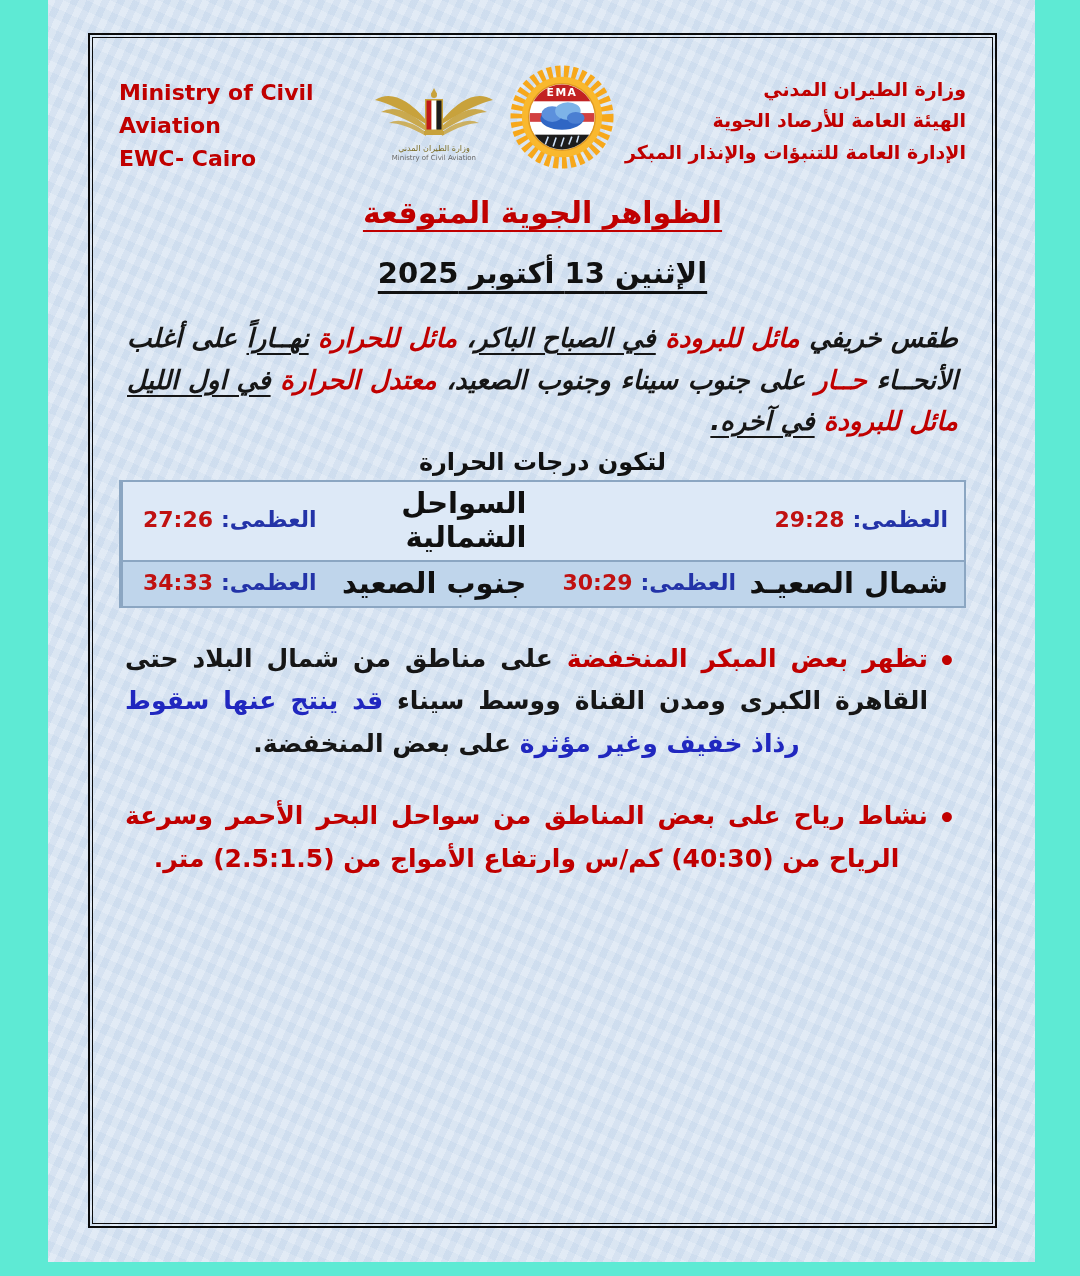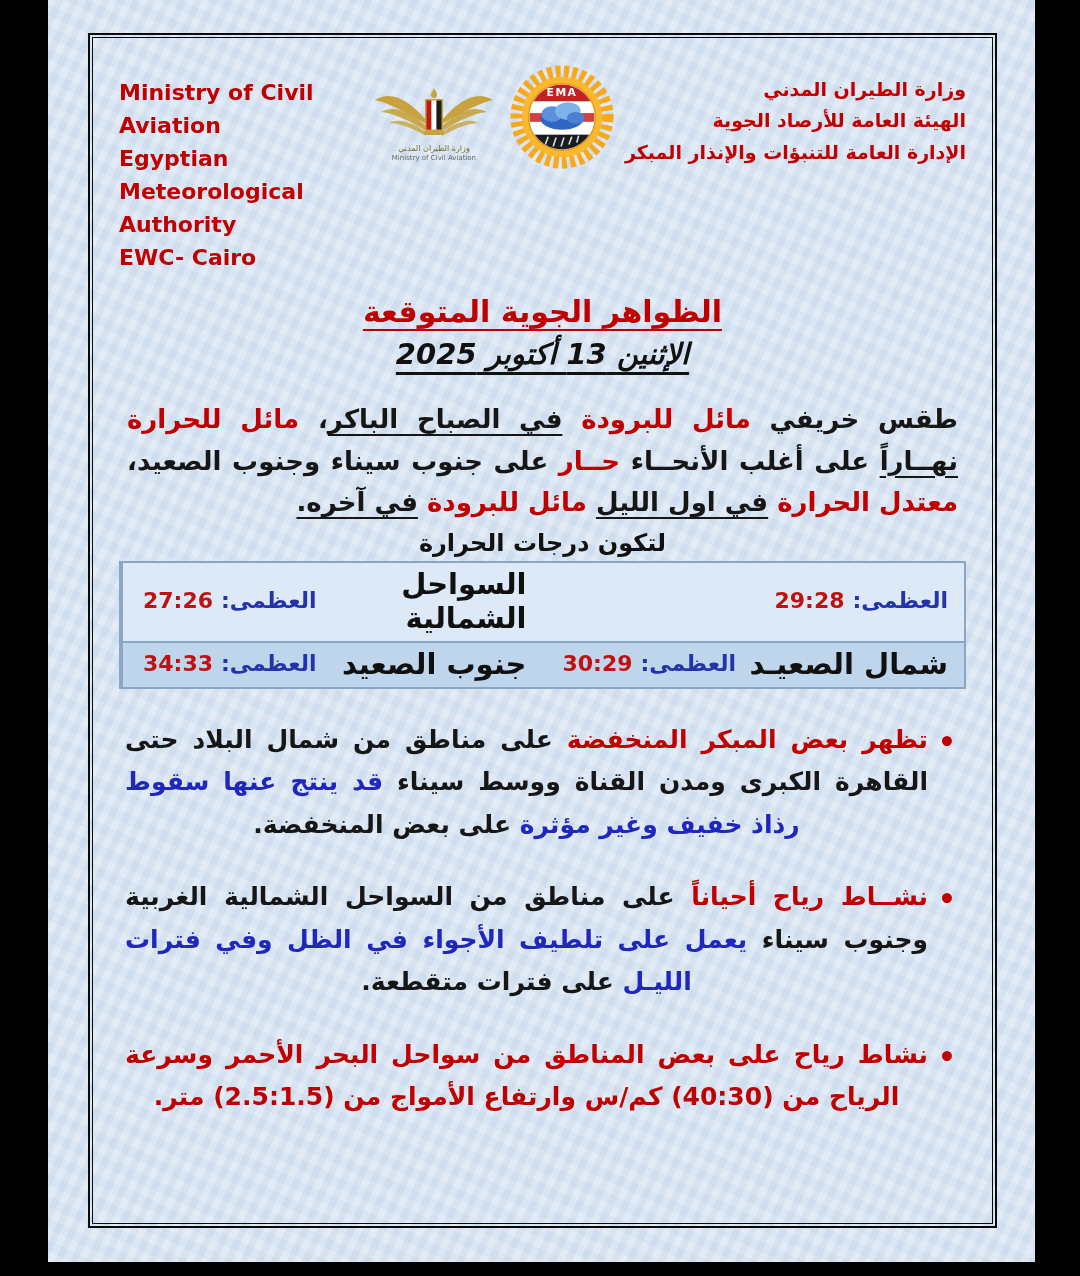--- a/index.html
+++ b/index.html
@@ -1,16 +1,16 @@
 <!DOCTYPE html>
 <html lang="ar"><head>
 <meta charset="utf-8">
 <style>
   html,body{margin:0;padding:0;background:#e9e9e5;}
-  .photo{position:relative;width:1080px;height:1276px;background:#000000;overflow:hidden;
+  .photo{position:relative;width:1080px;height:1276px;background:#5eead4;overflow:hidden;
          font-family:"DejaVu Sans", sans-serif;}
   
   .paper{position:absolute;left:48px;right:45px;top:0;bottom:14px;background-color:#d8e4f2;
     background-image:
       repeating-linear-gradient(115deg, rgba(255,255,255,.16) 0 7px, rgba(178,201,228,.14) 7px 14px),
       repeating-linear-gradient(25deg, rgba(255,255,255,.12) 0 10px, rgba(170,196,226,.10) 10px 20px);}
   .frame{position:absolute;left:40px;right:38px;top:33px;bottom:34px;border:2px solid #0b0b0b;}
   .frame-inner{position:absolute;inset:2px;border:1px solid #0b0b0b;}
   .content{position:absolute;inset:0;padding:0 26px;box-sizing:border-box;overflow:hidden;}
 
@@ -22,27 +22,27 @@
   .moca-cap-ar{font-size:8px;color:#7a6a20;}
   .moca-cap-en{font-size:7px;color:#666;}
   .hdr-ar{flex:1;text-align:right;direction:rtl;color:#c00000;font-weight:bold;font-size:19px;
           line-height:1.65;padding-top:10px;}
   .hdr-ar div{white-space:nowrap;}
 
   
   .title-wrap{text-align:center;margin-top:20px;}
   .doc-title{color:#c00000;font-weight:bold;font-size:30px;
              text-decoration:underline;text-decoration-thickness:2px;text-underline-offset:7px;margin-top:44px;}
-  .date-wrap{text-align:center;margin-top:8px;font-style:italic;}
+  .date-wrap{text-align:center;margin-top:26px;}
   .doc-date{color:#111;font-weight:bold;font-size:29px;direction:rtl;
             text-decoration:underline;text-decoration-thickness:2.5px;text-underline-offset:8px;}
 
   
   .forecast{direction:rtl;text-align:justify;margin:28px 8px 0;font-size:26px;font-weight:bold;
-            line-height:1.6;color:#161616;}
+            line-height:1.6;color:#161616;font-style:italic;}
   .seg{white-space:pre-wrap;}
   .seg-black{color:#161616;}
   .seg-red{color:#c00000;}
   .seg-blue{color:#2027bf;}
   .seg-black-underline{color:#161616;text-decoration:underline;
             text-decoration-thickness:2px;text-underline-offset:6px;}
 
   
   .tbl-caption{direction:rtl;text-align:center;font-size:24px;font-weight:bold;color:#111;margin-top:5px;}
   .temp-table{direction:rtl;margin-top:4px;border:2px solid #8ba6c2;}
@@ -68,21 +68,20 @@
 
 <div class="photo">
   <div class="paper">
     <div class="frame">
       <div class="frame-inner">
         <div class="content">
 
           <div class="hdr">
             <div class="hdr-en">
               <div>Ministry of Civil Aviation</div>
-              <div>Egyptian Meteorological Authority</div>
               <div>EWC- Cairo</div>
             </div>
 
             <div class="hdr-logos">
 
               <div style="text-align:center;padding-top:18px;">
                 <svg width="126" height="58" viewBox="0 0 126 58">
                   <g fill="#c8a23c">
                     <path d="M55 38 Q26 4 4 18 Q22 22 55 42 Z"></path>
                     <path d="M55 44 Q28 20 10 30 Q26 31 55 49 Z" opacity="0.9"></path>
@@ -186,21 +185,20 @@
                 <span class="val-group">
                   <span class="max-label">العظمى:</span>
                   <span class="max-val">34:33</span>
                 </span>
               </div>
             </div>
           </div>
 
           <ul class="bullets">
               <li class="bullet-item"><span class="seg seg-red">تظهر بعض المبكر المنخفضة </span><span class="seg seg-black">على مناطق من شمال البلاد حتى القاهرة الكبرى ومدن القناة ووسط سيناء </span><span class="seg seg-blue">قد ينتج عنها سقوط رذاذ خفيف وغير مؤثرة </span><span class="seg seg-black">على بعض المنخفضة.</span></li>
-              <li class="bullet-item"><span class="seg seg-red">نشــاط رياح أحياناً </span><span class="seg seg-black">على مناطق من السواحل الشمالية الغربية وجنوب سيناء </span><span class="seg seg-blue">يعمل على تلطيف الأجواء في الظل وفي فترات الليـل </span><span class="seg seg-black">على فترات متقطعة.</span></li>
               <li class="bullet-item"><span class="seg seg-red">نشاط رياح على بعض المناطق من سواحل البحر الأحمر وسرعة الرياح من (40:30) كم/س وارتفاع الأمواج من (2.5:1.5) متر.</span></li>
             </ul>
 
         </div>
       </div>
     </div>
   </div>
 </div>
 
 </body></html>

